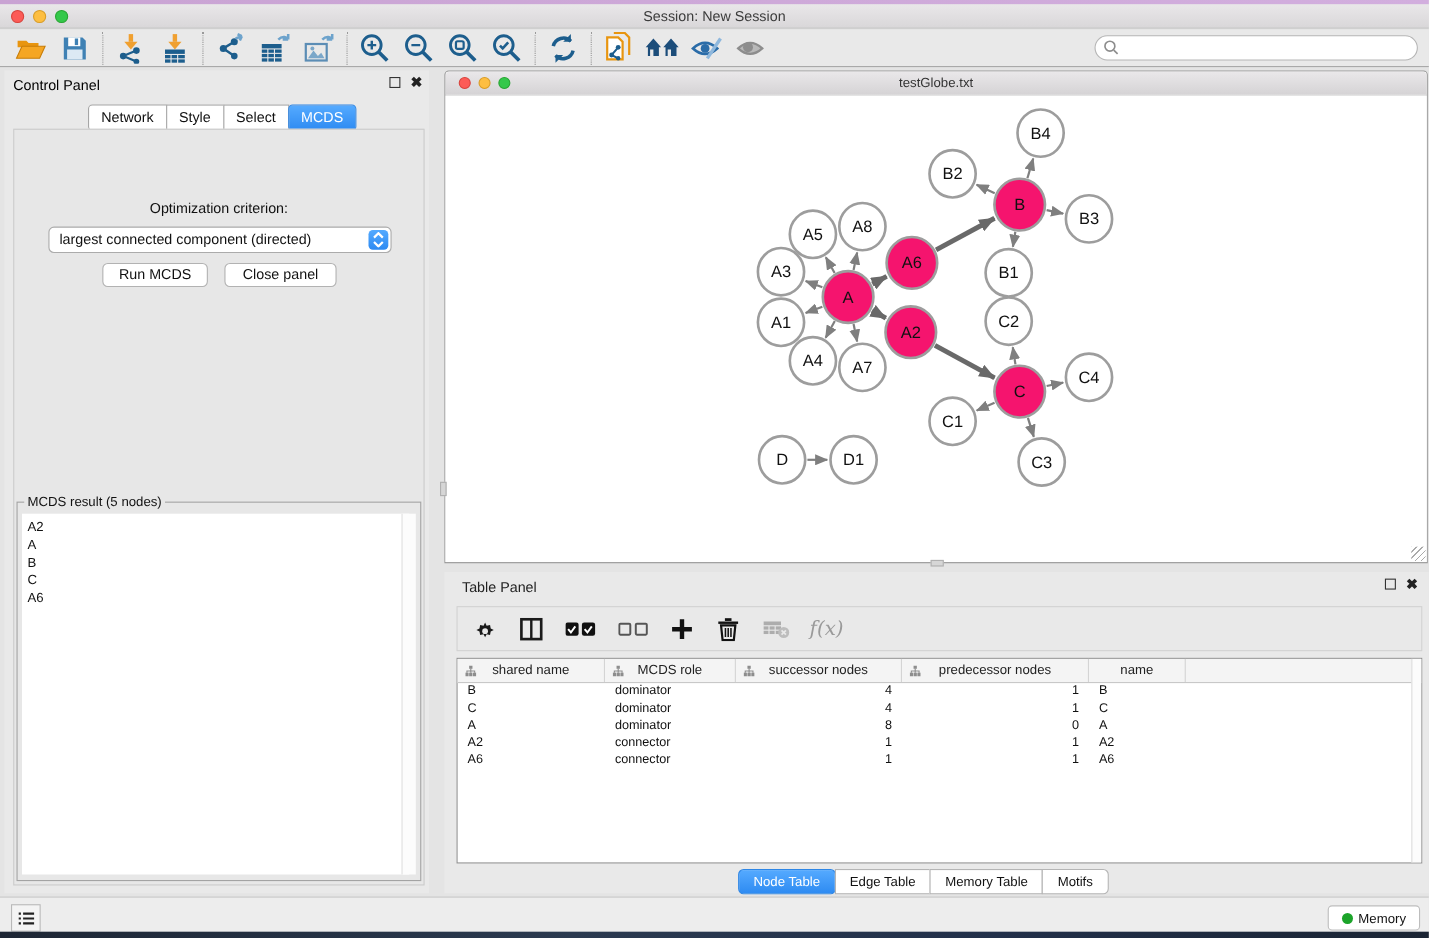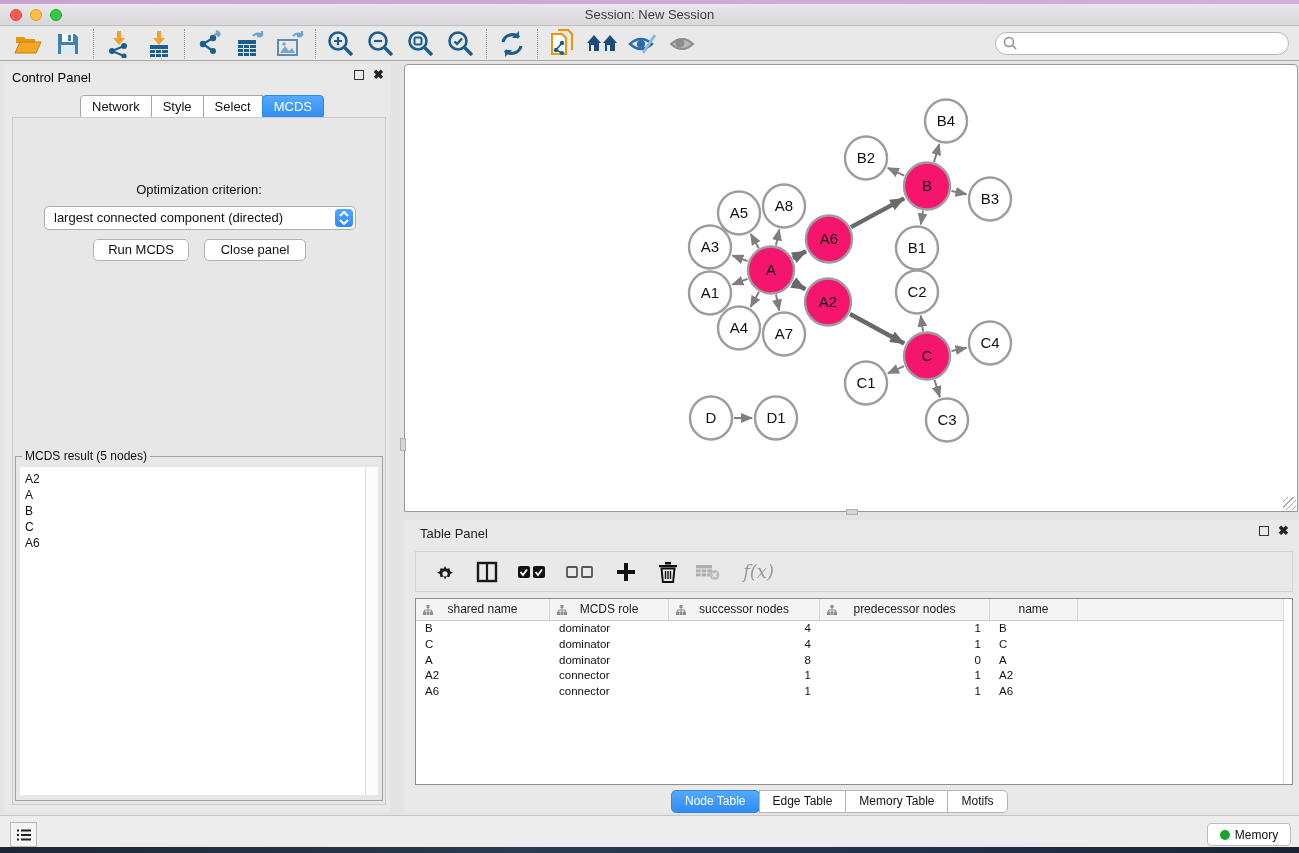--- a/index.html
+++ b/index.html
@@ -74,21 +74,21 @@
     background:repeating-linear-gradient(135deg, transparent 0 3px, #aaa 3px 4px); }
   .scroll-thumb-left { position:absolute; left:-5px; top:373px; width:6px; height:13px; background:#d6d6d6; border:1px solid #b0b0b0; }
   .scroll-thumb-bottom { position:absolute; left:441px; bottom:-4px; width:12px; height:6px; background:#d6d6d6; border:1px solid #b0b0b0; }
 
   
   .tpanel { position:absolute; left:404px; top:520px; width:895px; height:292px; background:#e9e9e9; }
   .tpanel-title { position:absolute; left:16px; top:6px; font-size:13px; color:#222; }
   .tpanel .panel-icons { right:10px; top:6px; }
   .ttoolbar { position:absolute; left:11px; top:31px; width:878px; height:41px; border:1px solid #d2d2d2;
     display:flex; align-items:center; gap:16px; padding-left:14px; }
-  .ttool { display:flex; align-items:center; justify-content:flex-end; width:26px; height:26px; }
+  .ttool { display:flex; align-items:center; justify-content:flex-start; width:26px; height:26px; }
   .fx { font-family:"DejaVu Serif", serif; font-style:italic; font-size:18px; color:#9a9a9a; }
   .ttable { position:absolute; left:11px; top:78px; width:878px; height:187px; background:#fff; border:1px solid #8f8f8f; }
   .thead { display:flex; height:22px; background:#f4f4f4; border-bottom:1px solid #c8c8c8; }
   .th { position:relative; font-size:12px; color:#222; text-align:center; line-height:21px; border-right:1px solid #d4d4d4; }
   .th .attr-ico { position:absolute; left:7px; top:6px; }
   .trow { display:flex; height:15.8px; font-size:11.5px; color:#111; }
   .td { line-height:15.8px; white-space:nowrap; overflow:hidden; }
   .td.left { text-align:left; padding-left:9px; }
   .td.right { text-align:right; padding-right:9px; }
   .tscroll { position:absolute; right:0; top:0; width:9px; height:100%; background:#fcfcfc; border-left:1px solid #dcdcdc; }
@@ -312,20 +312,28 @@
             <div>B</div>
             <div>C</div>
             <div>A6</div>
           </div>
         <div class="result-scroll"></div>
       </div>
     </div>
   </div>
 
   <div class="netwin">
+    <div class="netwin-titlebar">
+      <div class="lights">
+        <div class="light red"></div>
+        <div class="light yellow"></div>
+        <div class="light green"></div>
+      </div>
+      <div class="title">testGlobe.txt</div>
+    </div>
     <div class="net-canvas">
       <svg id="graph-svg" width="892" height="424">
           <defs>
             <marker id="arr-thin" markerUnits="userSpaceOnUse" markerWidth="12" markerHeight="10" refX="11" refY="5" orient="auto">
               <path d="M0,0 L12,5 L0,10 z" fill="#7f7f7f"></path>
             </marker>
             <marker id="arr-thick" markerUnits="userSpaceOnUse" markerWidth="15" markerHeight="12" refX="14" refY="6" orient="auto">
               <path d="M0,0 L15,6 L0,12 z" fill="#696969"></path>
             </marker>
           </defs>

